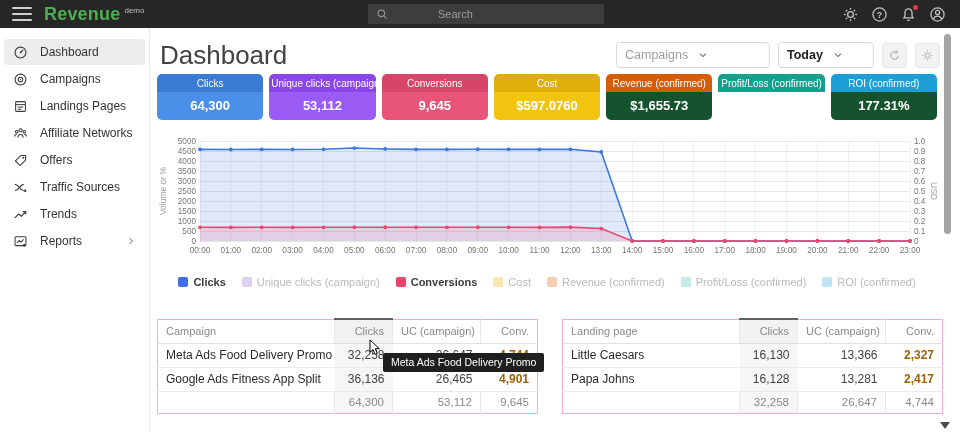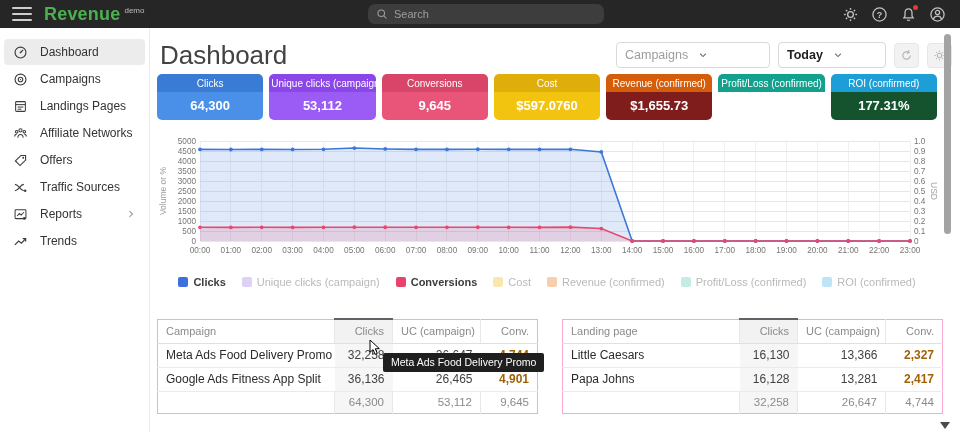--- a/index.html
+++ b/index.html
@@ -6,21 +6,21 @@
   html,body { background:#fff; }
   body { font-family:"Liberation Sans", sans-serif; }
   #app { position:relative; width:960px; height:432px; background:#fff; overflow:hidden; }
 
   
   .topbar { position:absolute; left:0; top:0; width:960px; height:28px; background:#262626; display:flex; align-items:center; }
   .hamburger { width:20px; height:14px; margin-left:12px; display:flex; flex-direction:column; justify-content:space-between; cursor:pointer; }
   .hamburger span { display:block; height:2px; background:#cfcfcf; border-radius:1px; }
   .logo { margin-left:12px; color:#4caf50; font-size:18px; font-weight:bold; letter-spacing:.2px; }
   .logo-badge { color:#bdbdbd; font-size:8px; margin-left:4px; position:relative; top:-4px; }
-  .searchbox { position:absolute; left:368px; top:4px; width:236px; height:20px; background:#3d3d3d; border-radius:7px; display:flex; align-items:center; }
+  .searchbox { position:absolute; left:368px; top:4px; width:236px; height:20px; background:#3d3d3d; border-radius:1px; display:flex; align-items:center;gap:44px; }
   .searchbox svg { width:12px; height:12px; margin-left:8px; color:#9e9e9e; flex:none; }
   .searchbox input { background:transparent; border:none; outline:none; color:#e0e0e0; font-size:11px; margin-left:6px; width:180px; font-family:"Liberation Sans",sans-serif; }
   .searchbox input::placeholder { color:#9e9e9e; }
   .topbar-icons { position:absolute; right:14px; top:0; height:28px; display:flex; align-items:center; gap:12px; }
   .tb-ic { position:relative; width:17px; height:17px; color:#c2c2c2; cursor:pointer; }
   .tb-ic svg { width:17px; height:17px; display:block; }
   .bell-dot { position:absolute; right:-1px; top:-1px; width:5px; height:5px; border-radius:50%; background:#e53935; }
 
   
   .sidebar { position:absolute; left:0; top:28px; width:150px; height:404px; background:#fff; border-right:1px solid #ebebeb; padding-top:10px; }
@@ -34,21 +34,21 @@
 
   
   .page-title { position:absolute; left:160px; top:40px; font-size:26px; color:#424242; font-weight:400; }
   .filters { position:absolute; left:616px; top:42px; display:flex; gap:8px; align-items:center; }
   .select { height:26px; background:#fff; border:1px solid #d9d9d9; border-radius:4px; display:flex; align-items:center; padding:0 8px; cursor:pointer; }
   .select .sel-txt { font-size:12.5px; }
   .select .chev { width:10px; height:10px; margin-left:10px; color:#757575; }
   .select .chev svg { width:10px; height:10px; display:block; }
   .sel-campaigns { width:154px; }
   .sel-campaigns .sel-txt { color:#9e9e9e; }
-  .sel-date { width:108px; }
+  .sel-date { width:96px; }
   .sel-date .sel-txt { color:#212121; font-weight:bold; }
   .icon-btn { width:25px; height:25px; background:#f2f2f2; border:1px solid #e6e6e6; border-radius:4px; display:flex; align-items:center; justify-content:center; color:#b8b8b8; cursor:pointer; }
   .icon-btn svg { width:13px; height:13px; display:block; }
 
   
   .cards { position:absolute; left:157px; top:74px; width:780px; display:flex; gap:6px; }
   .card { flex:1; border-radius:5px; overflow:hidden; color:#fff; text-align:center; }
   .card .c-head { font-size:10px; padding:4px 2px 3px; white-space:nowrap; overflow:hidden; }
   .card .c-val { font-size:13px; font-weight:bold; padding:6px 2px 7px; white-space:nowrap; }
 
@@ -199,41 +199,41 @@
           <svg viewBox="0 0 16 16" fill="none" stroke="currentColor" stroke-width="1.2">
             <path d="M2 4.6 C7 4.6 7 11.4 11.6 11.4"></path>
             <path d="M2 11.4 C7 11.4 7 4.6 11.6 4.6"></path>
             <circle cx="13" cy="11.4" r="1.3" fill="currentColor" stroke="none"></circle>
           </svg>
         </span>
         <span class="s-label">Traffic Sources</span>
       </div>
       <div class="side-item">
         <span class="s-ic">
+          <svg viewBox="0 0 16 16" fill="none" stroke="currentColor" stroke-width="1.3">
+            <polyline points="2,11.6 6,7.6 9,9.9 13.5,4.9"></polyline>
+            <polyline points="10.4,4.9 13.5,4.9 13.5,8"></polyline>
+          </svg>
+        </span>
+        <span class="s-label">Trends</span>
+      </div>
+      <div class="side-item">
+        <span class="s-ic">
           <svg viewBox="0 0 16 16" fill="none" stroke="currentColor" stroke-width="1.1">
             <rect x="2.2" y="3" width="11.6" height="9.4" rx="1"></rect>
             <polyline points="4.4,9.6 6.8,7 8.8,8.6 11.6,5.6"></polyline>
             <circle cx="12.1" cy="12.2" r="1.5" fill="currentColor" stroke="none"></circle>
           </svg>
         </span>
         <span class="s-label">Reports</span>
         <span class="s-chev">
           <svg viewBox="0 0 16 16" fill="none" stroke="currentColor" stroke-width="1.8">
             <polyline points="5.5,3.5 10.5,8 5.5,12.5"></polyline>
           </svg>
         </span>
-      </div>
-      <div class="side-item">
-        <span class="s-ic">
-          <svg viewBox="0 0 16 16" fill="none" stroke="currentColor" stroke-width="1.3">
-            <polyline points="2,11.6 6,7.6 9,9.9 13.5,4.9"></polyline>
-            <polyline points="10.4,4.9 13.5,4.9 13.5,8"></polyline>
-          </svg>
-        </span>
-        <span class="s-label">Trends</span>
       </div>
     </div>
 
   <div class="page-title">Dashboard</div>
   <div class="filters">
     <div class="select sel-campaigns">
       <span class="sel-txt">Campaigns</span>
       <span class="chev">
           <svg viewBox="0 0 16 16" fill="none" stroke="currentColor" stroke-width="1.8">
             <polyline points="3.5,6 8,10.5 12.5,6"></polyline>
@@ -281,21 +281,21 @@
       <div class="card">
         <div class="c-head" style="background: rgb(216, 69, 104);">Conversions</div>
         <div class="c-val" style="background: rgb(232, 85, 120);">9,645</div>
       </div>
       <div class="card">
         <div class="c-head" style="background: rgb(223, 174, 10);">Cost</div>
         <div class="c-val" style="background: rgb(242, 196, 15);">$597.0760</div>
       </div>
       <div class="card">
         <div class="c-head" style="background: rgb(213, 92, 9);">Revenue (confirmed)</div>
-        <div class="c-val" style="background: #7f1d1d;">$1,655.73</div>
+        <div class="c-val" style="background: #14532d;">$1,655.73</div>
       </div>
       <div class="card">
         <div class="c-head" style="background: rgb(19, 160, 141);">Profit/Loss (confirmed)</div>
       </div>
       <div class="card">
         <div class="c-head" style="background: rgb(29, 158, 214);">ROI (confirmed)</div>
         <div class="c-val" style="background: #14532d;">177.31%</div>
       </div>
     </div>
 

